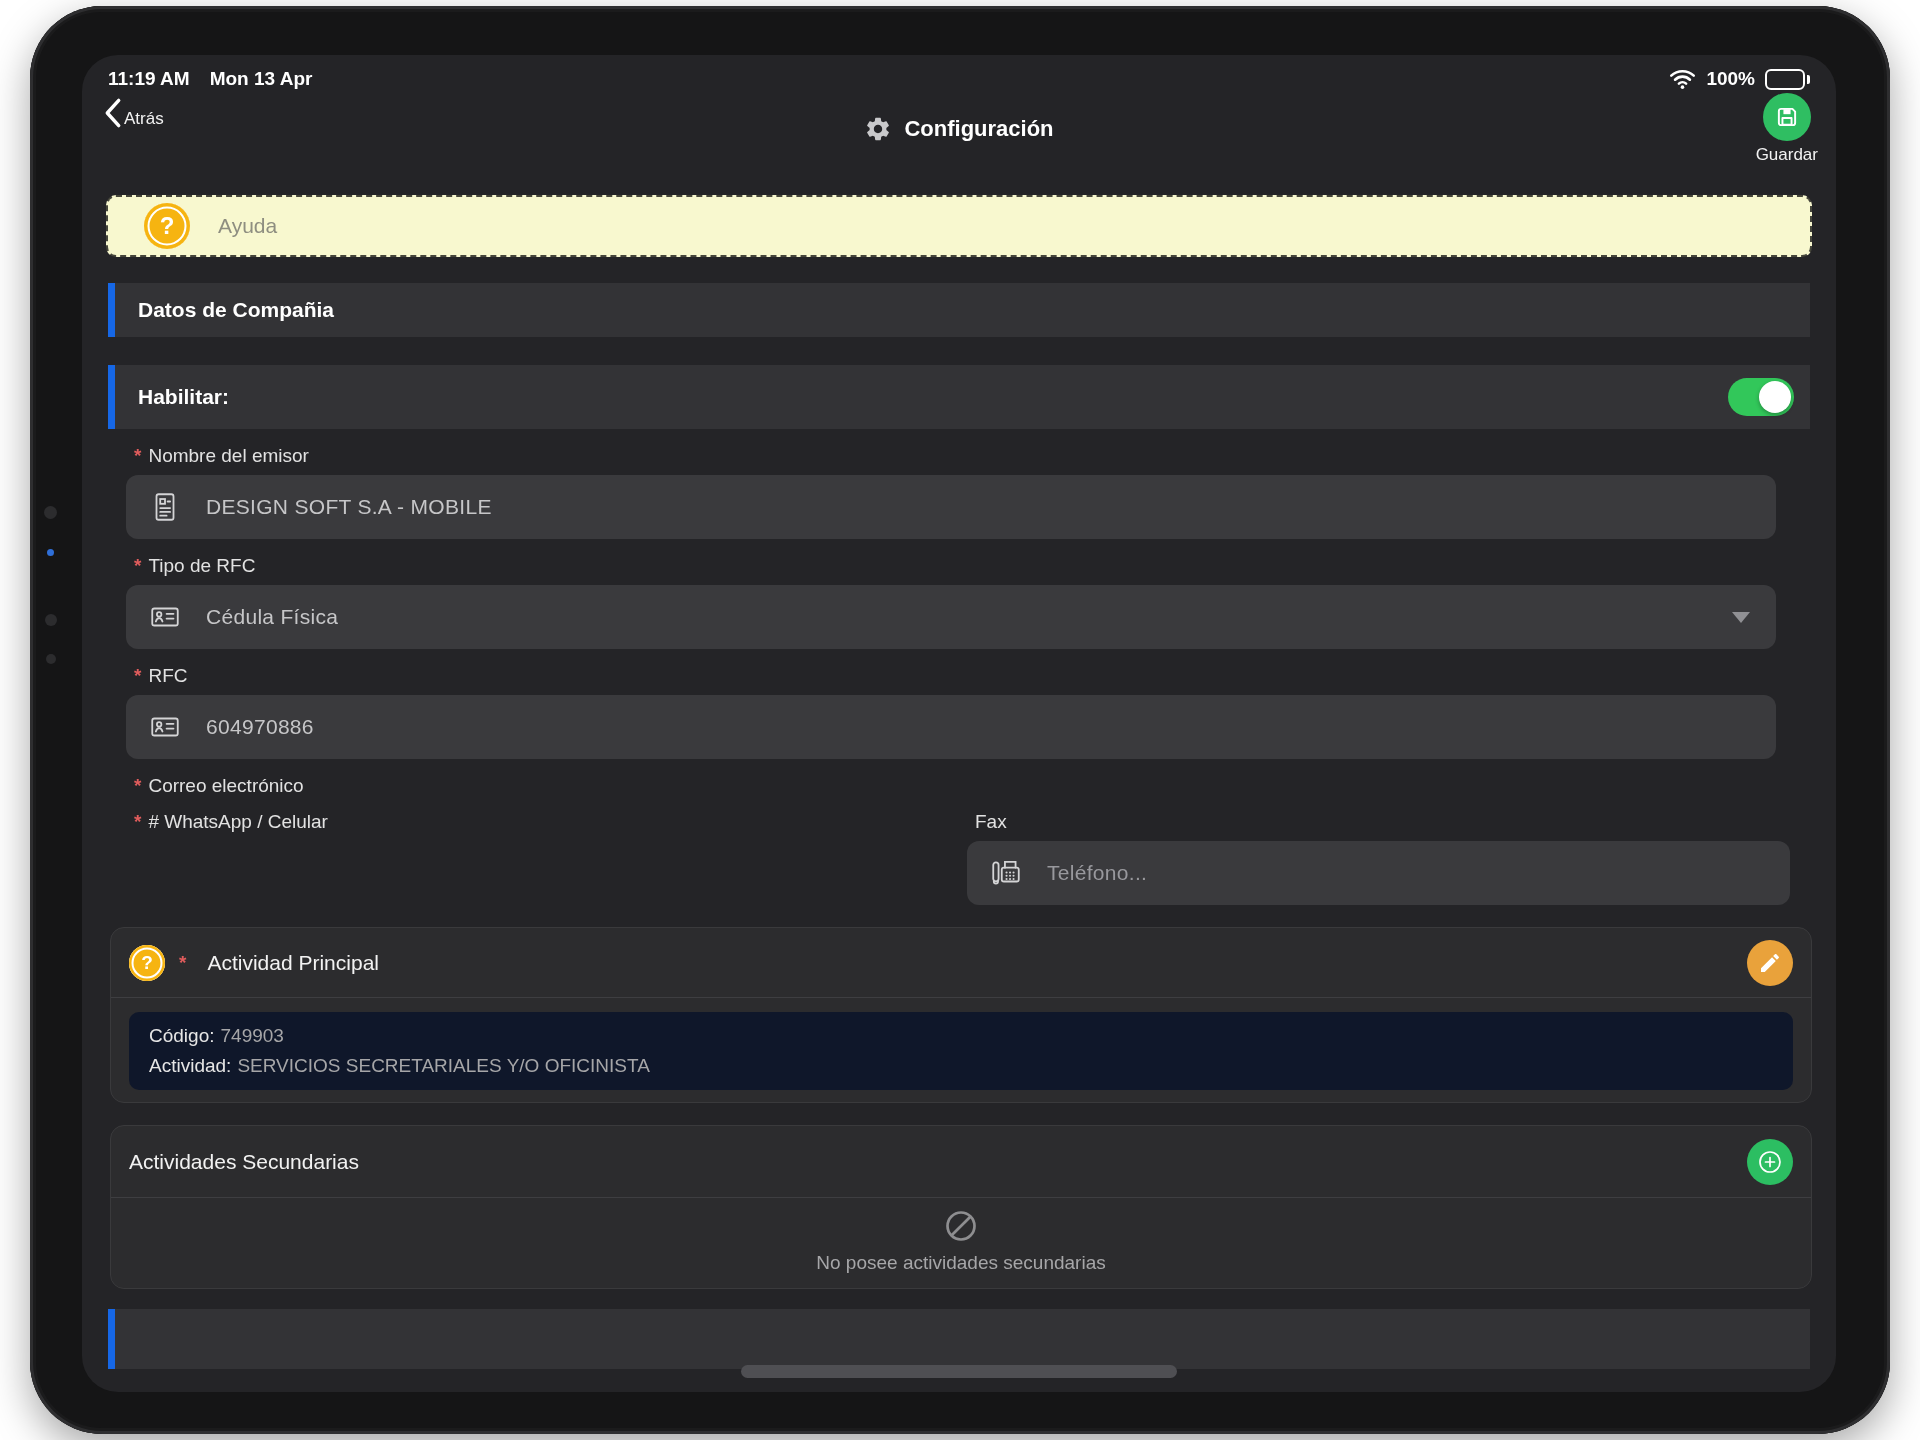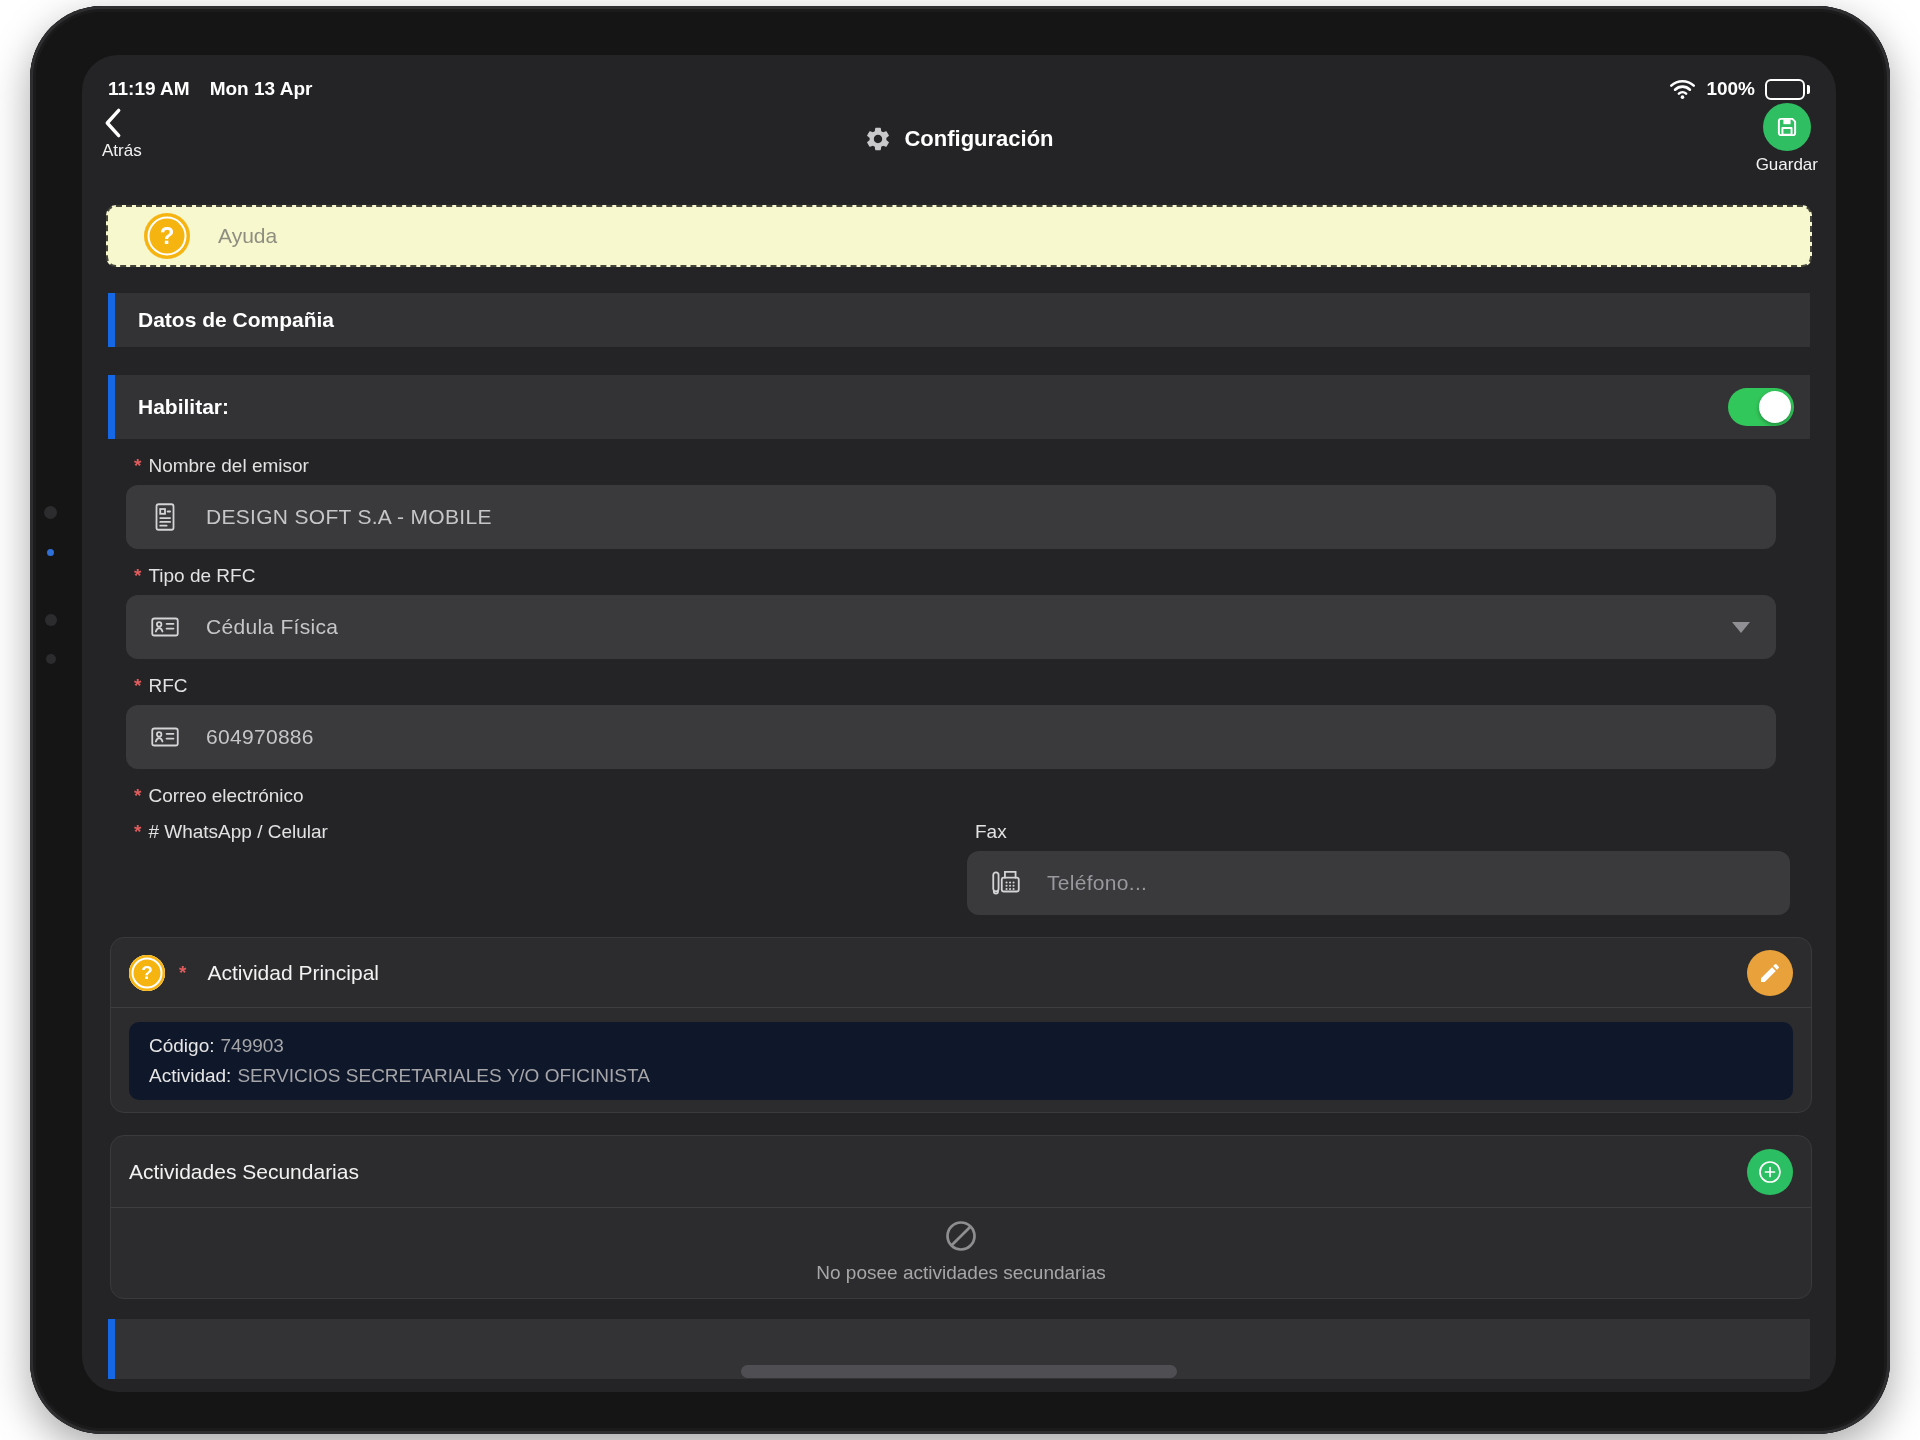--- a/index.html
+++ b/index.html
@@ -13,33 +13,33 @@
   .side-dot { position:absolute; border-radius:50%; background:#2c2c2e; }
   .dot1 { left:14px; top:500px; width:13px; height:13px; }
   .dot2 { left:17px; top:543px; width:7px; height:7px; background:#2f6fd8; }
   .dot3 { left:15px; top:608px; width:12px; height:12px; }
   .dot4 { left:16px; top:648px; width:10px; height:10px; }
 
   .screen { position:absolute; left:52px; top:49px; width:1754px; height:1337px;
             background:#242427; border-radius:36px; overflow:hidden; }
 
   
-  .statusbar { margin:20px 26px 0; height:28px; display:flex; align-items:center;
+  .statusbar { margin:10px 26px 0; height:28px; display:flex; align-items:center;
                justify-content:space-between; color:#fff; font-size:19px; font-weight:700; }
   .sb-left { display:flex; gap:20px; }
   .sb-right { display:flex; align-items:center; gap:10px; }
   .battery { display:flex; align-items:center; }
   .battery-body { width:40px; height:21px; border:2px solid #fff; border-radius:6px; padding:2px; }
   .battery-fill { width:100%; height:100%; background:#fff; border-radius:3px; }
   .battery-tip { width:3px; height:9px; background:#fff; border-radius:0 2px 2px 0; margin-left:2px; }
 
   
   .navbar { position:relative; height:88px; }
-  .back-btn { position:absolute; left:20px; top:4px; display:flex; flex-direction:column;
-              align-items:flex-start; cursor:pointer; }
+  .back-btn { position:absolute; left:20px; top:4px; display:flex; flex-direction:row;
+              align-items:flex-end; cursor:pointer; }
   .back-btn .lbl { color:#f2f2f2; font-size:17px; margin-top:2px; }
   .nav-title { position:absolute; left:0; right:0; top:22px; display:flex; justify-content:center;
                align-items:center; gap:12px; color:#fff; font-size:22px; font-weight:700; }
   .save-btn { position:absolute; right:18px; top:0; display:flex; flex-direction:column;
               align-items:center; cursor:pointer; }
   .save-circle { width:48px; height:48px; border-radius:50%; background:#2fbe62;
                  display:flex; align-items:center; justify-content:center; }
   .save-btn .lbl { color:#f2f2f2; font-size:17px; margin-top:4px; }
 
   

